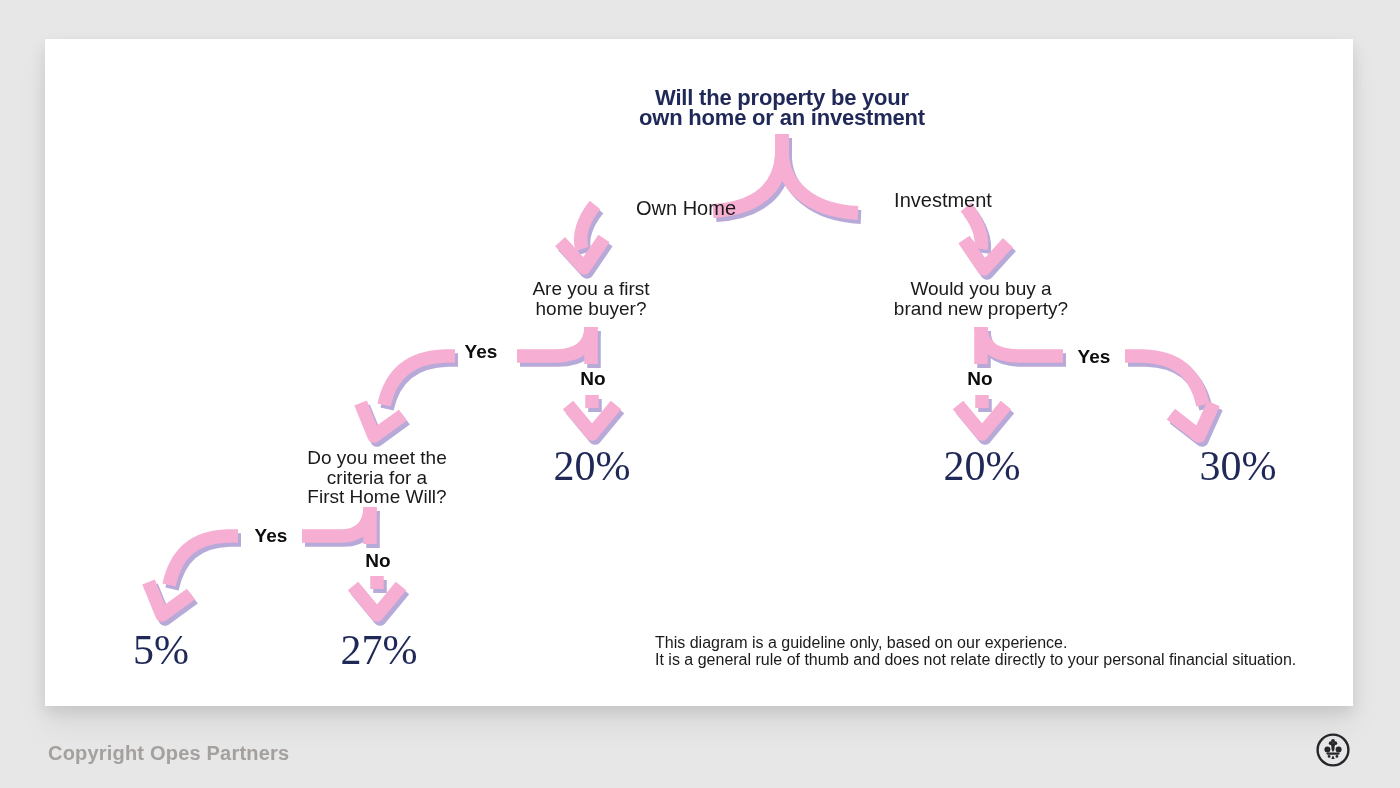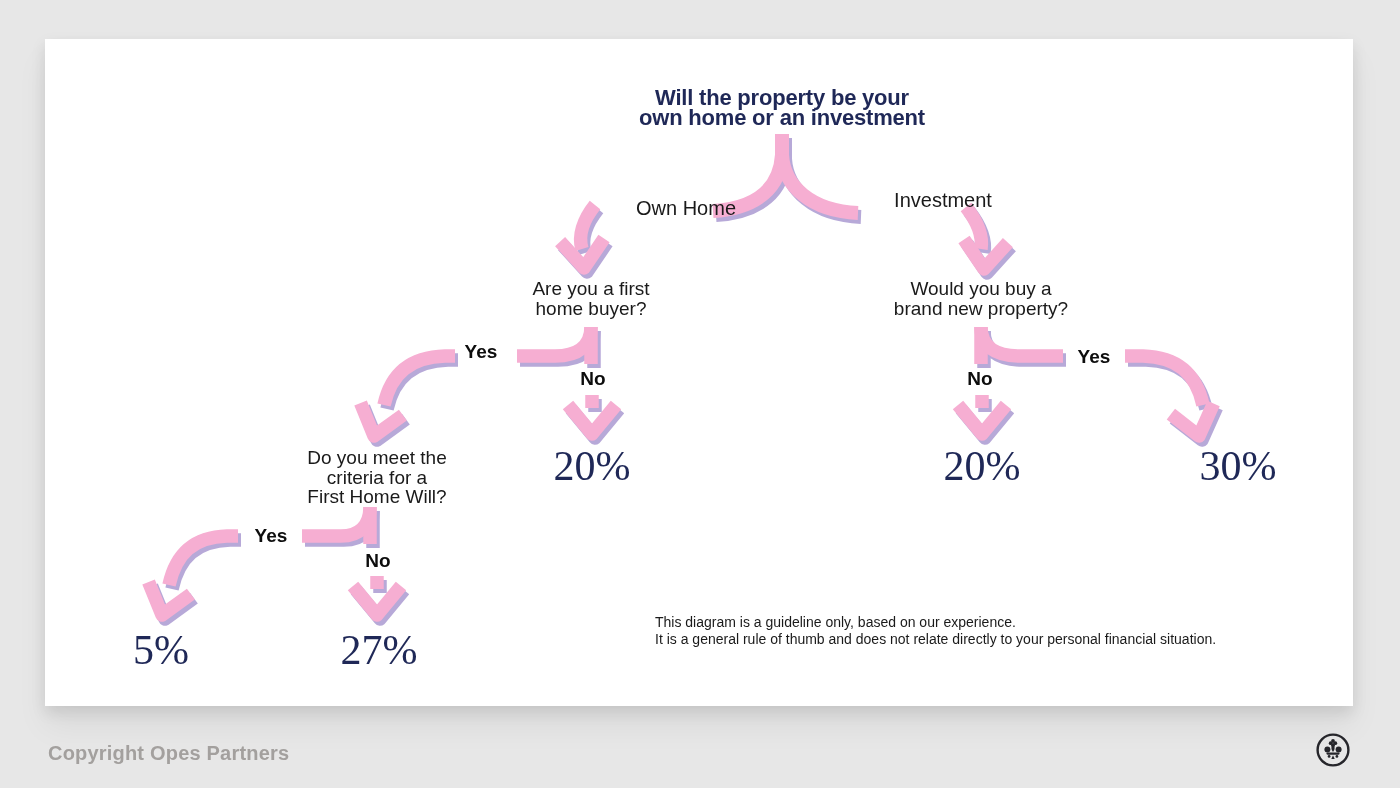--- a/index.html
+++ b/index.html
@@ -28,22 +28,22 @@
     line-height:20px; color: var(--navy, #1f2857);
   }
   .branch-label { font-size:20px; color: var(--question_text, #1a1a1a); margin-left: 33px; }
   .question { font-size:19px; line-height:19.5px; color: var(--question_text, #1a1a1a); }
   .yesno { font-size:19px; font-weight:bold; color: var(--label_text, #0d0d0d); text-align: right; }
   .pct {
     font-family:"Liberation Serif", "DejaVu Serif", serif;
     font-size:42px; color: var(--navy, #1f2857);
   }
   .disclaimer {
-    position:absolute; left:610px; top:575px; transform:none;
-    font-size:14px; line-height:16.5px; text-align:left;
+    position:absolute; left:610px; top:596px; transform:none;
+    font-size:16px; line-height:16.5px; text-align:left;
     white-space:pre-line; color: var(--disclaimer_text, #1a1a1a);
   }
   .copyright {
     position:absolute; left:48px; top:742px;
     font-size:20px; font-weight:bold; letter-spacing:0.2px;
     color: var(--copyright_gray, #a3a09e);
   }
   .logo { position:absolute; left:1314px; top:731px; width:38px; height:38px; }
 </style>
 </head>

